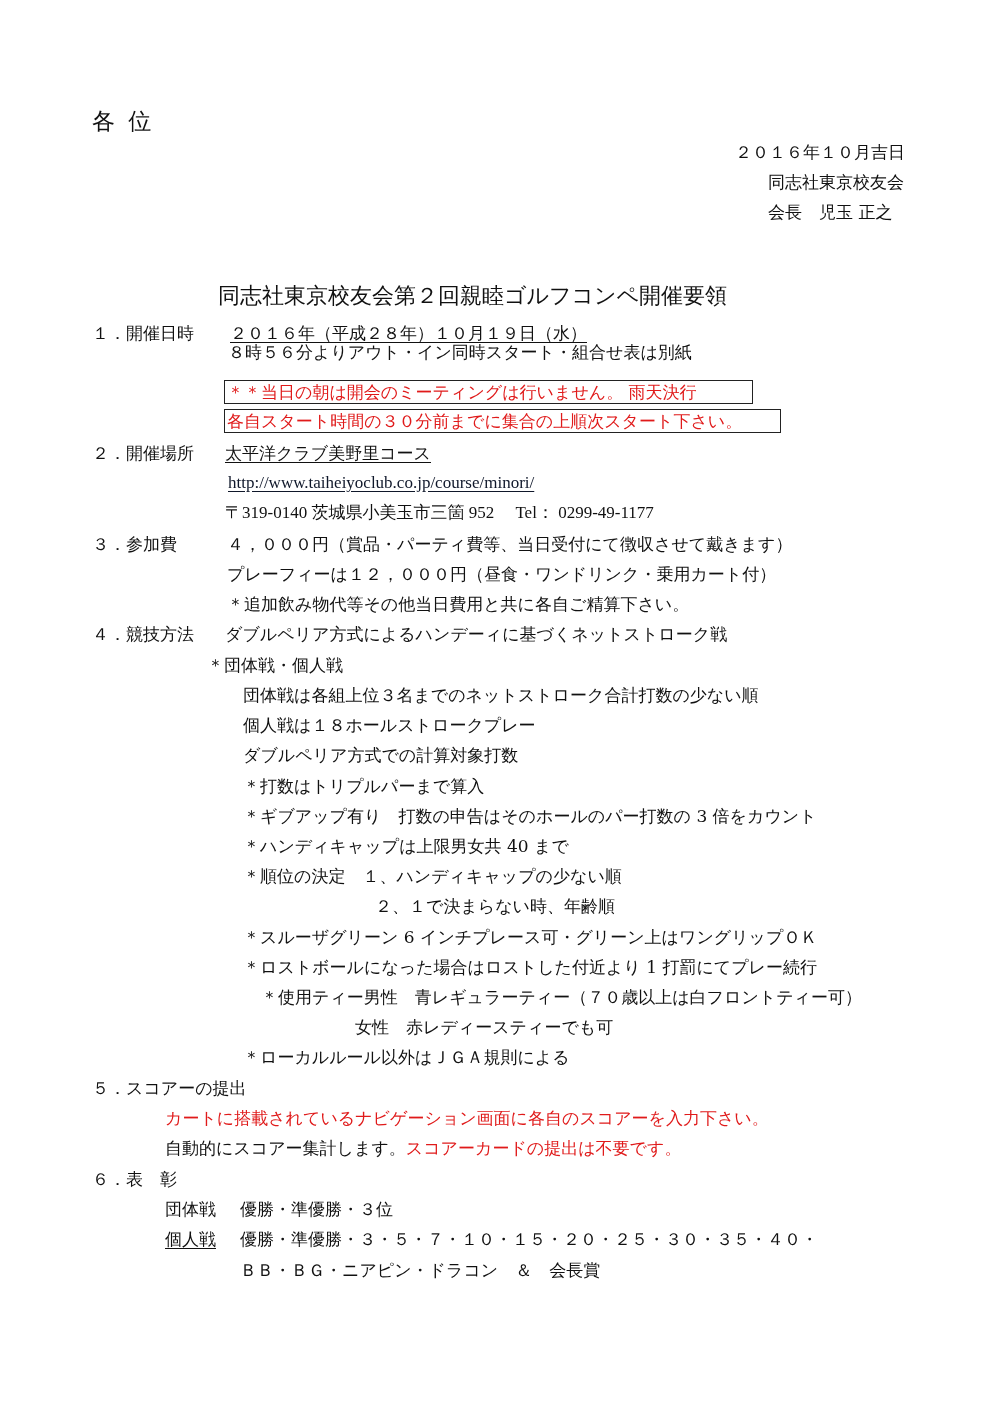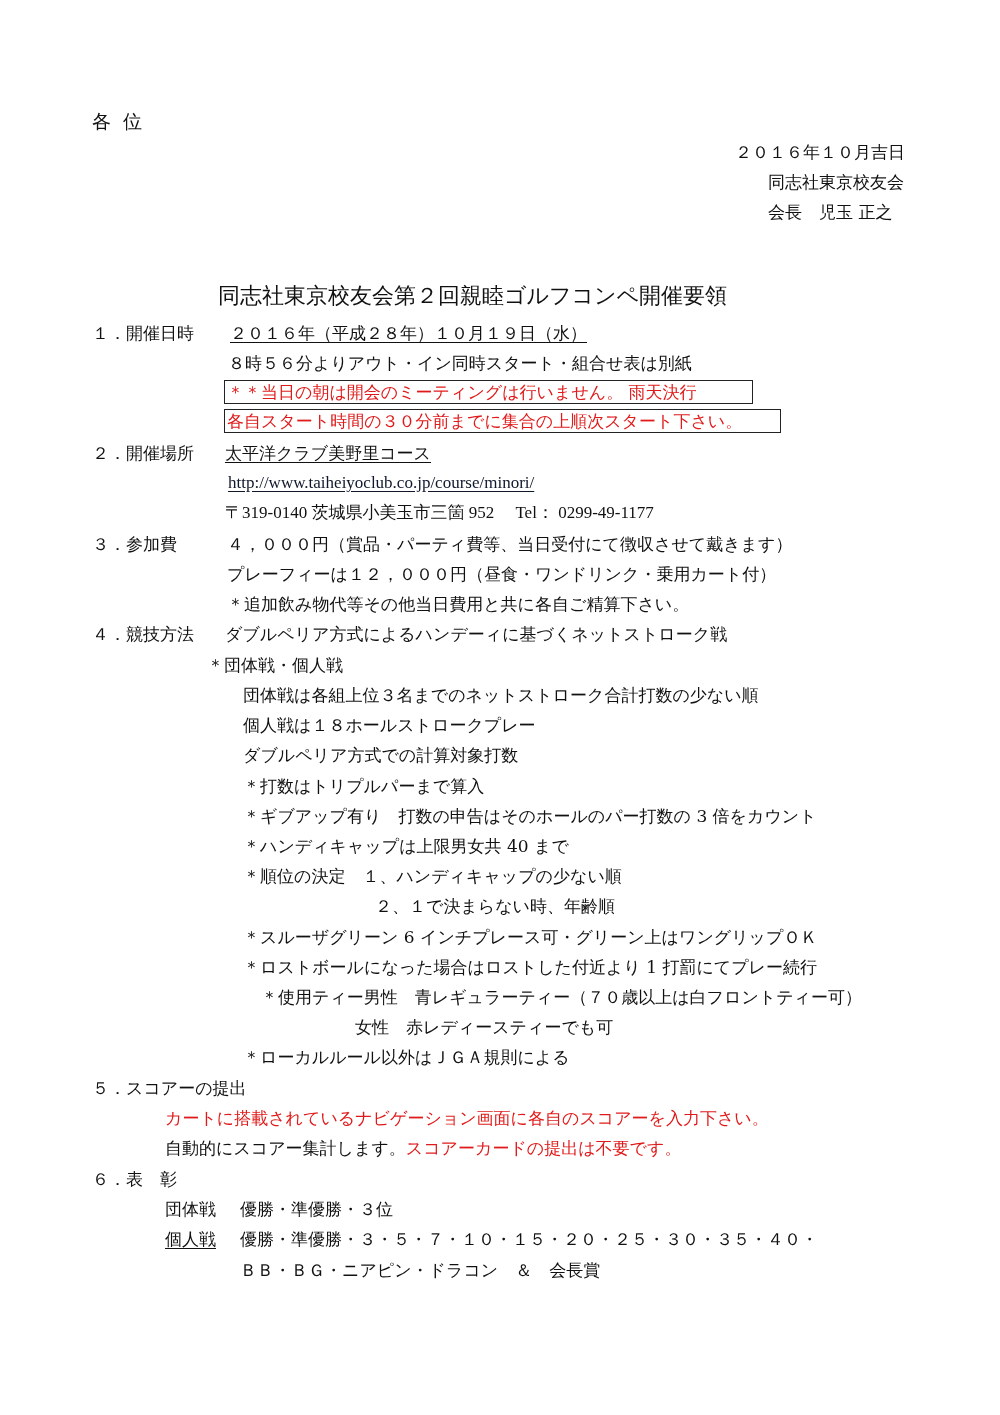--- a/index.html
+++ b/index.html
@@ -12,30 +12,30 @@
   .red { color:#e01a1a; }
   .u { text-decoration: underline; text-underline-offset:3px; }
   .link { color:#0f172a; text-decoration: underline; text-underline-offset:3px; font-family:"Liberation Serif", serif; }
   .boxed { border:1.5px solid #222; padding:0 2px; line-height:22px; }
   .title { font-size:22px;margin-top:40px; }
   .label { letter-spacing:0px; }
 </style>
 </head>
 <body>
 
-<div class="abs" style="left:92px; top:110px; font-size:19px; letter-spacing:3px;">各 位</div>
+<div class="abs" style="left:92px; top:110px; font-size:23px; letter-spacing:3px;">各 位</div>
 <div class="abs" style="left:735px; top:141px;">２０１６年１０月吉日</div>
 <div class="abs" style="left:768px; top:171px;">同志社東京校友会</div>
 <div class="abs" style="left:768px; top:201px;">会長　児玉 正之</div>
 
 <div class="abs title" style="left:218px; top:245px;">同志社東京校友会第２回親睦ゴルフコンペ開催要領</div>
 
 <div class="abs label" style="left:92px; top:322px;">１．開催日時</div>
 <div class="abs u" style="left:230px; top:322px;">２０１６年（平成２８年）１０月１９日（水）</div>
-<div class="abs" style="left:228px; top:352px;">８時５６分よりアウト・イン同時スタート・組合せ表は別紙</div>
+<div class="abs" style="left:228px; top:341px;">８時５６分よりアウト・イン同時スタート・組合せ表は別紙</div>
 <div class="abs red boxed" style="left:224px; top:380px; width:523px;">＊＊当日の朝は開会のミーティングは行いません。 雨天決行</div>
 <div class="abs red boxed" style="left:224px; top:409px; width:551px;">各自スタート時間の３０分前までに集合の上順次スタート下さい。</div>
 
 <div class="abs label" style="left:92px; top:442px;">２．開催場所</div>
 <div class="abs u" style="left:225px; top:442px;">太平洋クラブ美野里コース</div>
 <a class="abs link" href="#" style="left:228px; top:472px;">http://www.taiheiyoclub.co.jp/course/minori/</a>
 <div class="abs" style="left:225px; top:502px; font-family:'Liberation Serif', serif;">〒319-0140 茨城県小美玉市三箇 952　 Tel： 0299-49-1177</div>
 
 <div class="abs label" style="left:92px; top:533px;">３．参加費</div>
 <div class="abs" style="left:227px; top:533px;">４，０００円（賞品・パーティ費等、当日受付にて徴収させて戴きます）</div>

